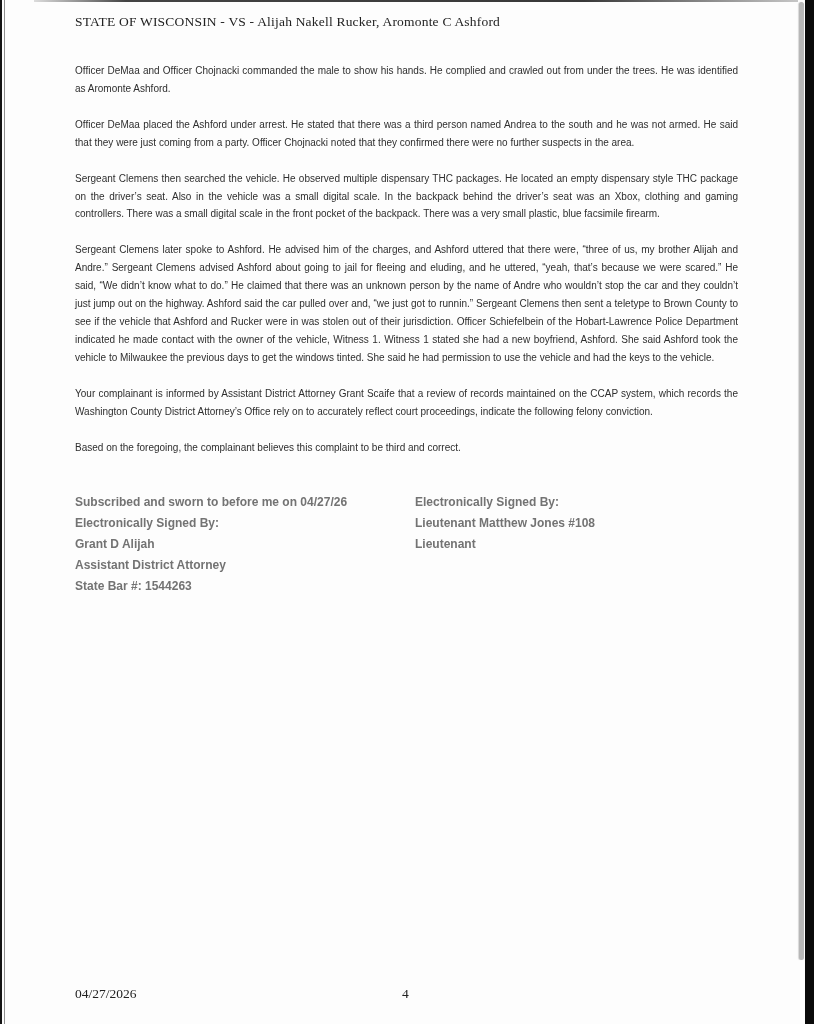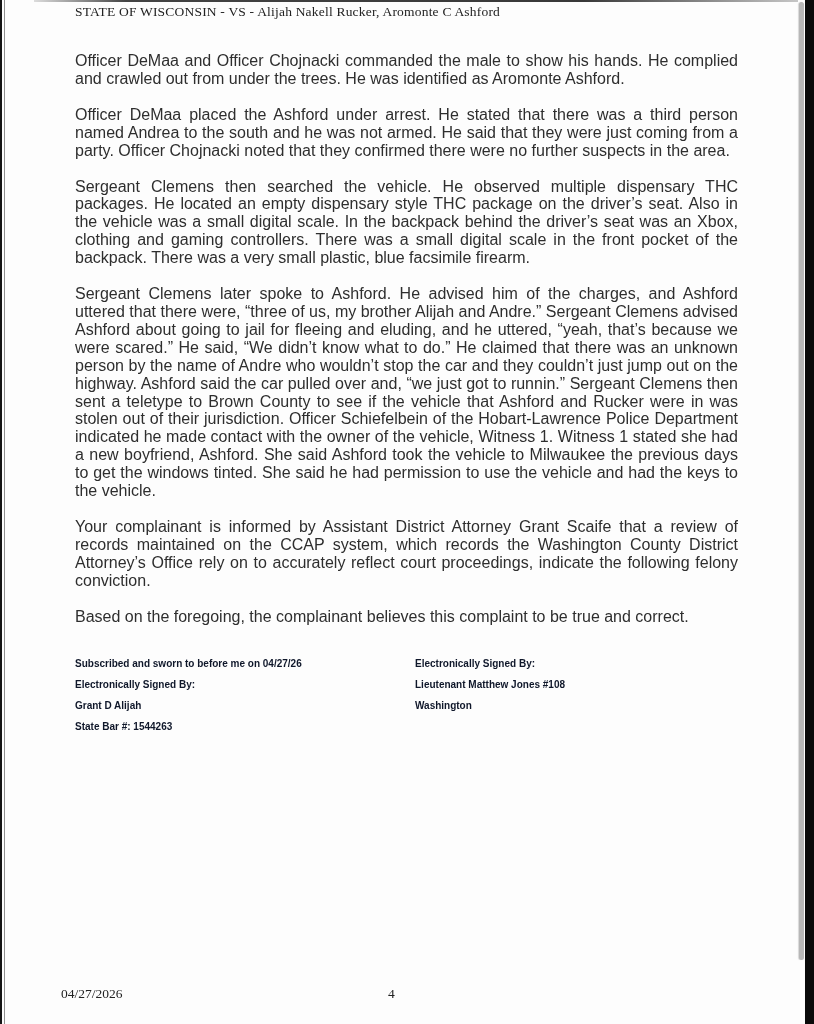--- a/index.html
+++ b/index.html
@@ -42,56 +42,56 @@
   .scrollbar-thumb {
     position: absolute; right: 10px; top: 2px;
     width: 5px; height: 958px;
     background: #b7b7b7;
     border-radius: 3px;
     box-shadow: -1px 0 1px rgba(0,0,0,0.15);
   }
   
   .content {
     position: absolute;
-    left: 75px; top: 4px;
+    left: 75px; top: 14px;
     width: 663px;
   }
   .case-header {
     font-family: "Liberation Serif", serif;
     font-size: 13.5px;
     letter-spacing: 0.2px;
     color: #222;
     margin: 0 0 32px 0;
     white-space: nowrap;
   }
   .para {
     text-align: justify;
-    font-size: 16px;
+    font-size: 10px;
     line-height: 17.9px;
     margin: 16px 0 18px 0;
     color: #2e2e2e;
   }
   .para.extra-gap { margin-top: 14px; }
   .signature-block {
     display: flex;
-    margin-top: 28px;
+    margin-top: 36px;
     font-weight: bold;
-    font-size: 10px;
-    color: #0f172a;
+    font-size: 12px;
+    color: #737373;
   }
   .sig-col-left { width: 340px; flex: 0 0 340px; }
   .sig-col-right { flex: 1; }
   .sig-line {
     line-height: 21px;
     margin: 0;
     white-space: nowrap;
   }
   .page-footer {
     position: absolute;
-    left: 61px; top: 986px;
+    left: 75px; top: 986px;
     width: 663px;
     font-family: "Liberation Serif", serif;
     font-size: 13.5px;
     color: #222;
   }
   .footer-page-num {
     position: absolute;
     left: 327px; top: 0;
   }
 </style>
@@ -113,33 +113,34 @@
     <p class="para">Officer DeMaa and Officer Chojnacki commanded the male to show his hands.  He complied and crawled out from under the trees. He was identified as Aromonte Ashford.</p>
 
     <p class="para">Officer DeMaa placed the Ashford under arrest.  He stated that there was a third person named Andrea to the south and he was not armed.  He said that they were just coming from a party.  Officer Chojnacki noted that they confirmed there were no further suspects in the area.</p>
 
     <p class="para">Sergeant Clemens then searched the vehicle.  He observed multiple dispensary THC packages.  He located an empty dispensary style THC package on the driver’s seat.  Also in the vehicle was a small digital scale.  In the backpack behind the driver’s seat was an Xbox, clothing and gaming controllers.  There was a small digital scale in the front pocket of the backpack.  There was a very small plastic, blue facsimile firearm.</p>
 
     <p class="para">Sergeant Clemens later spoke to Ashford.  He advised him of the charges, and Ashford uttered that there were, “three of us, my brother Alijah and Andre.”  Sergeant Clemens advised Ashford about going to jail for fleeing and eluding, and he uttered, “yeah, that’s because we were scared.”  He said, “We didn’t know what to do.”  He claimed that there was an unknown person by the name of Andre who wouldn’t stop the car and they couldn’t just jump out on the highway.  Ashford said the car pulled over and, “we just got to runnin.”  Sergeant Clemens then sent a teletype to Brown County to see if the vehicle that Ashford and Rucker were in was stolen out of their jurisdiction.  Officer Schiefelbein of the Hobart-Lawrence Police Department indicated he made contact with the owner of the vehicle, Witness 1.  Witness 1 stated she had a new boyfriend, Ashford.  She said Ashford took the vehicle to Milwaukee the previous days to get the windows tinted.  She said he had permission to use the vehicle and had the keys to the vehicle.</p>
 
     <p class="para">Your complainant is informed by Assistant District Attorney Grant Scaife that a review of records maintained on the CCAP system, which records the Washington County District Attorney’s Office rely on to accurately reflect court proceedings, indicate the following felony conviction.</p>
 
-    <p class="para extra-gap">Based on the foregoing, the complainant believes this complaint to be true and correct.</p>
+    <p class="para extra-gap">Based on the foregoing, the complainant believes this complaint to be third and correct.</p>
 
     <div class="signature-block">
       <div class="sig-col-left">
         <p class="sig-line">Subscribed and sworn to before me on 04/27/26</p>
         <p class="sig-line">Electronically Signed By:</p>
         <p class="sig-line">Grant D Alijah</p>
+        <p class="sig-line">Assistant District Attorney</p>
         <p class="sig-line">State Bar #: 1544263</p>
       </div>
       <div class="sig-col-right">
         <p class="sig-line">Electronically Signed By:</p>
         <p class="sig-line">Lieutenant Matthew Jones #108</p>
-        <p class="sig-line">Washington</p>
+        <p class="sig-line">Lieutenant</p>
       </div>
     </div>
 
   </div>
 
   <div class="page-footer">
     <span>04/27/2026</span>
     <span class="footer-page-num">4</span>
   </div>
 

